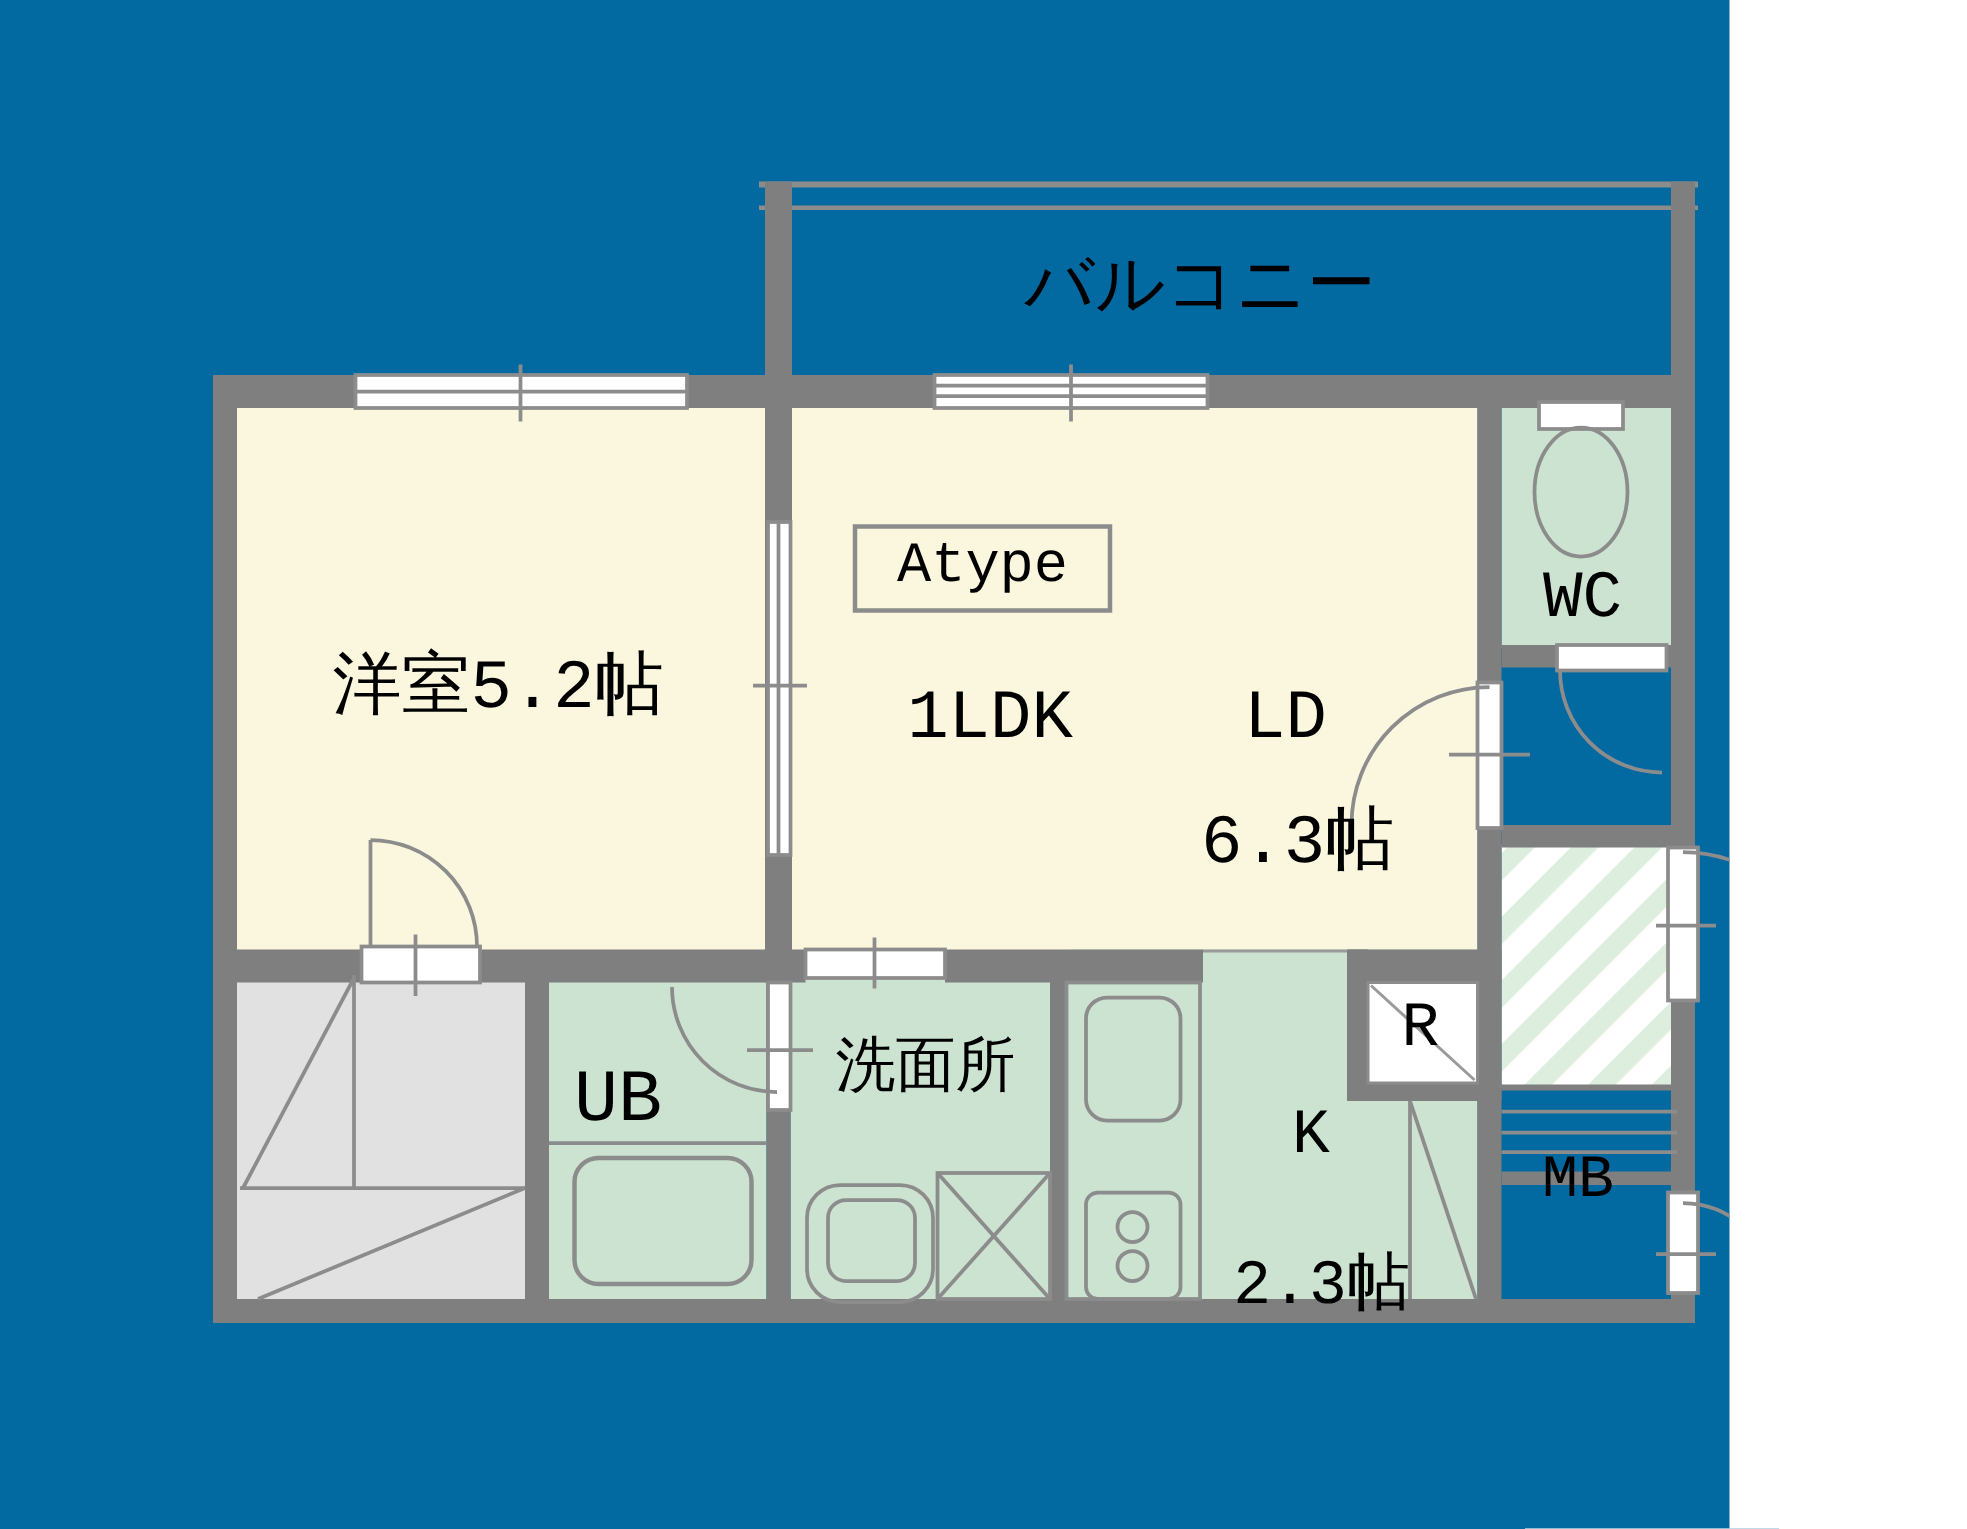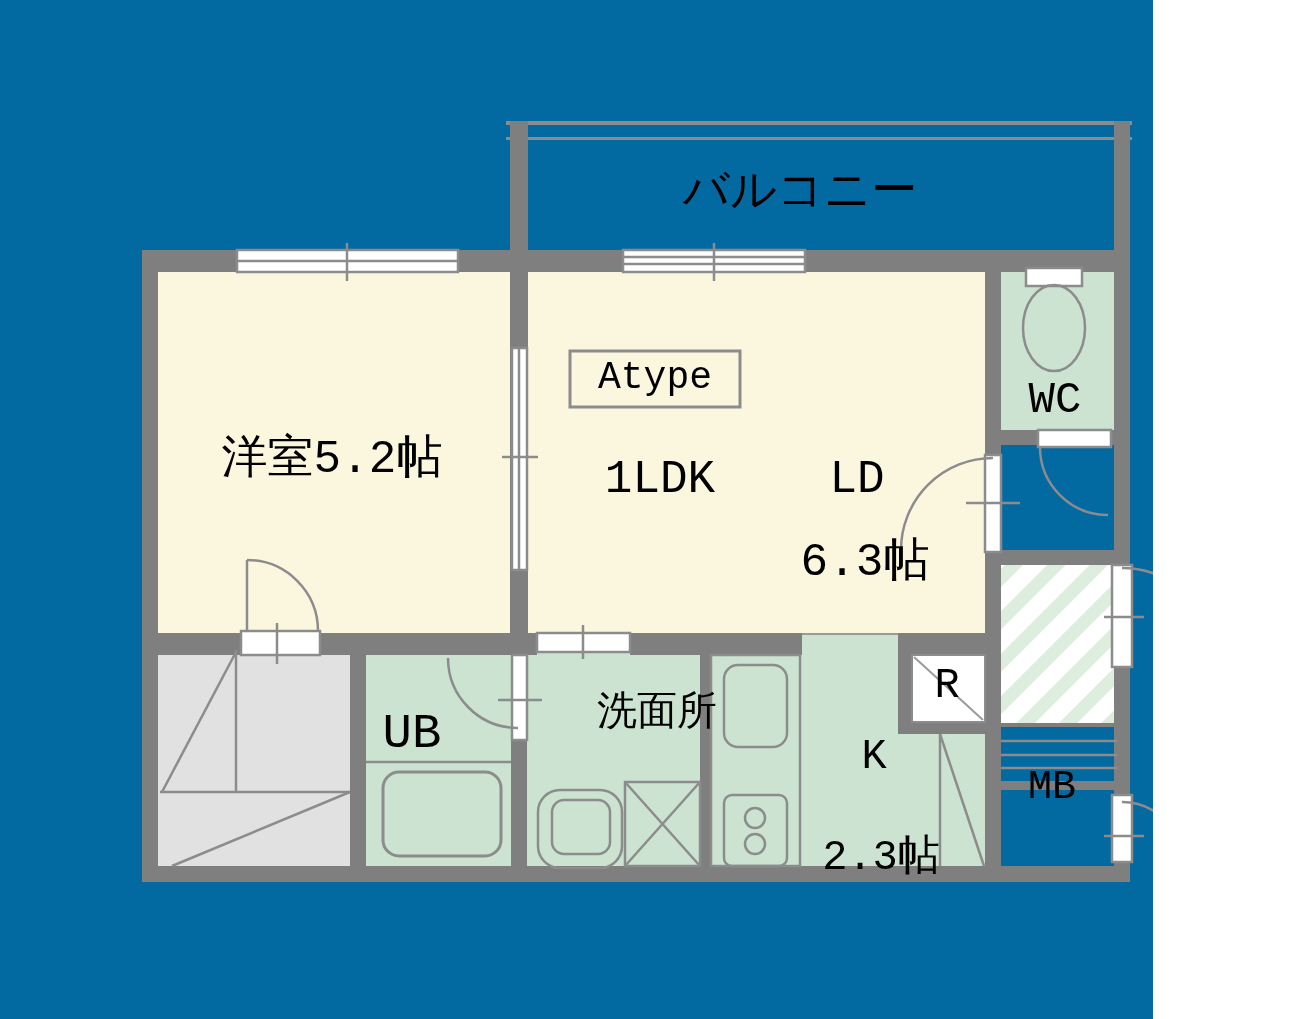--- a/index.html
+++ b/index.html
@@ -168,19 +168,19 @@
   </svg>
 
   <div class="label" style="left:800px;top:193px;font-size:46px;">バルコニー</div>
   <div class="label" style="left:332px;top:460px;font-size:46px;">洋室5.2帖</div>
   <div class="label" style="left:655px;top:378px;font-size:38px;">Atype</div>
   <div class="label" style="left:647px;top:480px;font-size:46px;margin-left:13px;">1LDK</div>
   <div class="label" style="left:857px;top:480px;font-size:46px;">LD</div>
   <div class="label" style="left:865px;top:563px;font-size:46px;">6.3帖</div>
   <div class="label" style="left:1055px;top:400px;font-size:44px;">WC</div>
   <div class="label" style="left:412px;top:734px;font-size:49px;">UB</div>
-  <div class="label" style="left:617px;top:714px;font-size:40px;margin-left:40px;">洗面所</div>
+  <div class="label" style="left:617px;top:714px;font-size:40px;">洗面所</div>
   <div class="label" style="left:947px;top:686px;font-size:42px;">R</div>
   <div class="label" style="left:874px;top:757px;font-size:42px;">K</div>
   <div class="label" style="left:881px;top:858px;font-size:42px;">2.3帖</div>
   <div class="label" style="left:1052px;top:788px;font-size:40px;">MB</div>
 
 </div>
 
 </body></html>

